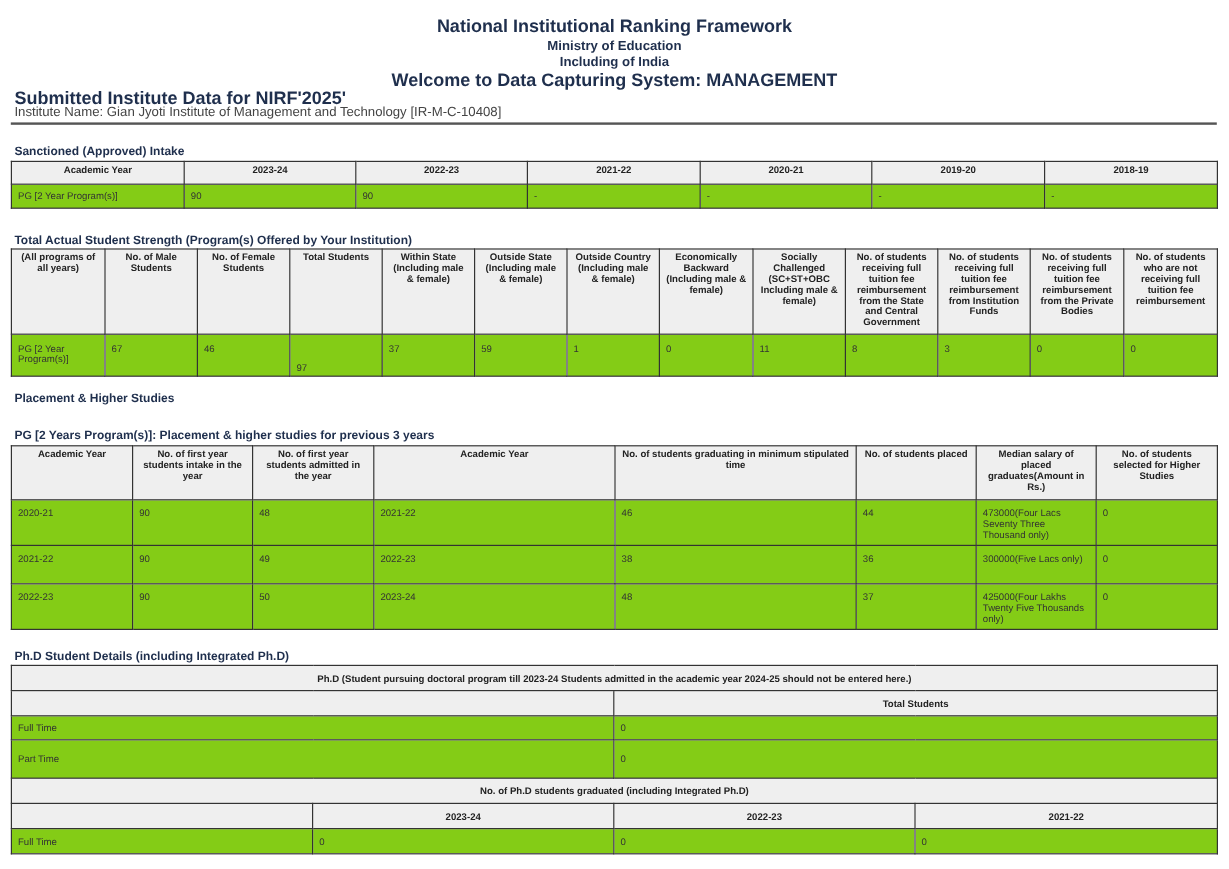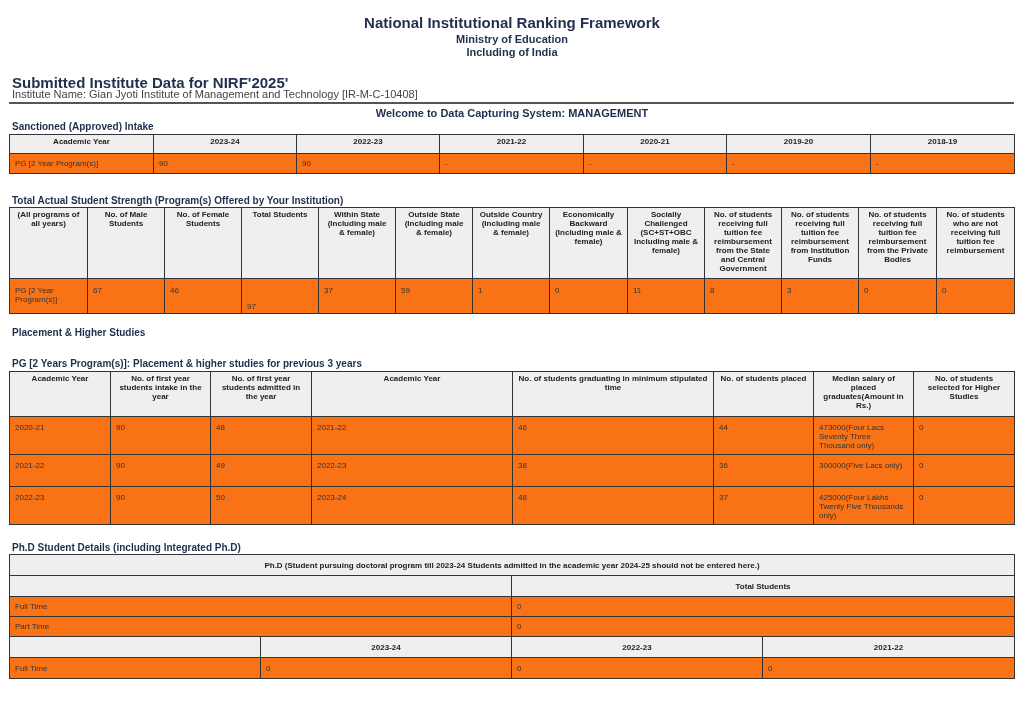--- a/index.html
+++ b/index.html
@@ -4,35 +4,35 @@
 <style>
   html, body { margin: 0; padding: 0; background: #ffffff; }
   body {
     width: 1024px; height: 724px; overflow: hidden; position: relative;
     font-family: "Liberation Sans", sans-serif; color: #222;
   }
   .hdr { position: absolute; left: 0; width: 1024px; text-align: center; color: #1f2f4d; font-weight: bold; }
   .hdr.t1 { top: 14px; font-size: 15px; }
   .hdr.t2 { top: 33px; font-size: 11px; }
   .hdr.t3 { top: 46px; font-size: 11px; }
-  .hdr.t4 { top: 59px; font-size: 11px; margin-top: 48px; }
+  .hdr.t4 { top: 59px; font-size: 15px; }
   .sub-title { position: absolute; left: 12px; top: 74px; font-size: 15px; font-weight: bold; color: #1f2f4d; }
   .inst-name { position: absolute; left: 12px; top: 88px; font-size: 11px; color: #444; }
   .rule { position: absolute; left: 9px; width: 1005px; top: 102px; height: 2px; background: #555; }
   .sec { position: absolute; left: 12px; font-size: 10px; font-weight: bold; color: #1f2f4d; }
 
   table.grid {
     position: absolute; border-collapse: collapse; table-layout: fixed;
     font-size: 8px; color: #333;
   }
   table.grid th, table.grid td {
     border: 1px solid #333; padding: 2px 5px; vertical-align: top; overflow: hidden;
   }
   table.grid th { background: #efefef; font-weight: bold; text-align: center; color: #222; line-height: 9px; }
-  table.grid td { background: #f97316; text-align: left; line-height: 9px; }
+  table.grid td { background: #84cc16; text-align: left; line-height: 9px; }
   table.grid { border: 1.5px solid #444; }
 </style>
 </head>
 <body>
 
 <div class="hdr t1">National Institutional Ranking Framework</div>
 <div class="hdr t2">Ministry of Education</div>
 <div class="hdr t3">Including of India</div>
 <div class="hdr t4">Welcome to Data Capturing System: MANAGEMENT</div>
 
@@ -194,23 +194,26 @@
     <th colspan="4" style="vertical-align:middle">Ph.D (Student pursuing doctoral program till 2023-24 Students admitted in the academic year 2024-25 should not be entered here.)</th>
   </tr>
   <tr style="height:21px;">
     <th colspan="2"></th>
     <th colspan="2" style="vertical-align:middle">Total Students</th>
   </tr>
   <tr style="height:20px;">
     <td colspan="2" style="vertical-align:middle">Full Time</td>
     <td colspan="2" style="vertical-align:middle">0</td>
   </tr>
-  <tr style="height:20px;">
+  <tr style="height:32px;">
     <td colspan="2" style="vertical-align:middle">Part Time</td>
     <td colspan="2" style="vertical-align:middle">0</td>
+  </tr>
+  <tr style="height:21px;">
+    <th colspan="4" style="vertical-align:middle">No. of Ph.D students graduated (including Integrated Ph.D)</th>
   </tr>
   <tr style="height:21px;">
     <th></th>
     <th style="vertical-align:middle">2023-24</th>
     <th style="vertical-align:middle">2022-23</th>
     <th style="vertical-align:middle">2021-22</th>
   </tr>
   <tr style="height:21px;">
     <td style="vertical-align:middle">Full Time</td>
     <td style="vertical-align:middle">0</td>

